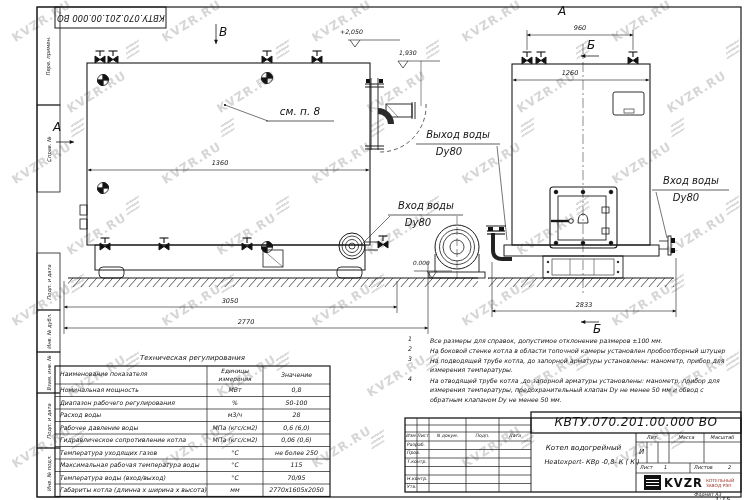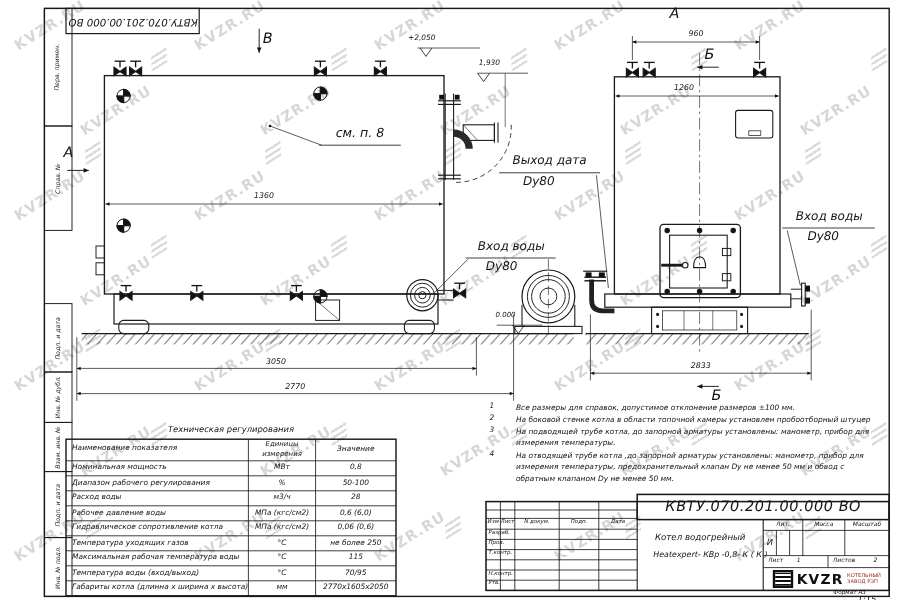--- a/index.html
+++ b/index.html
@@ -356,21 +356,21 @@
   <div class="t" style="left:399px;top:50px;font-size:6.2px;">1,930</div>
   <div class="t" style="left:413px;top:260px;font-size:5.8px;">0.000</div>
 
   <div class="t c" style="left:195px;top:158px;width:50px;height:10px;font-size:6.5px;">1360</div>
   <div class="t c" style="left:205px;top:296px;width:50px;height:10px;font-size:6.5px;">3050</div>
   <div class="t c" style="left:221px;top:317px;width:50px;height:10px;font-size:6.5px;">2770</div>
   <div class="t c" style="left:558px;top:23px;width:44px;height:10px;font-size:6.5px;">960</div>
   <div class="t c" style="left:547px;top:68px;width:46px;height:10px;font-size:6.5px;">1260</div>
   <div class="t c" style="left:561px;top:300px;width:46px;height:10px;font-size:6.5px;">2833</div>
 
-  <div class="t c" style="left:416px;top:129px;width:84px;height:13px;font-size:10px;">Выход дата</div>
+  <div class="t c" style="left:416px;top:129px;width:84px;height:13px;font-size:10px;">Выход воды</div>
   <div class="t c" style="left:416px;top:146px;width:66px;height:13px;font-size:10px;">Dy80</div>
   <div class="t c" style="left:388px;top:200px;width:76px;height:13px;font-size:10px;">Вход воды</div>
   <div class="t c" style="left:392px;top:217px;width:52px;height:13px;font-size:10px;">Dy80</div>
   <div class="t c" style="left:652px;top:175px;width:78px;height:13px;font-size:10px;">Вход воды</div>
   <div class="t c" style="left:660px;top:192px;width:52px;height:13px;font-size:10px;">Dy80</div>
 
   <div>
     <div class="t" style="left:408px;top:336px;font-size:6.2px;">1</div>
     <div class="t wrap" style="left:430px;top:336px;width:302px;font-size:6.2px;line-height:9.3px;">Все размеры для справок, допустимое отклонение размеров ±100 мм.</div>
     <div class="t" style="left:408px;top:346px;font-size:6.2px;">2</div>

